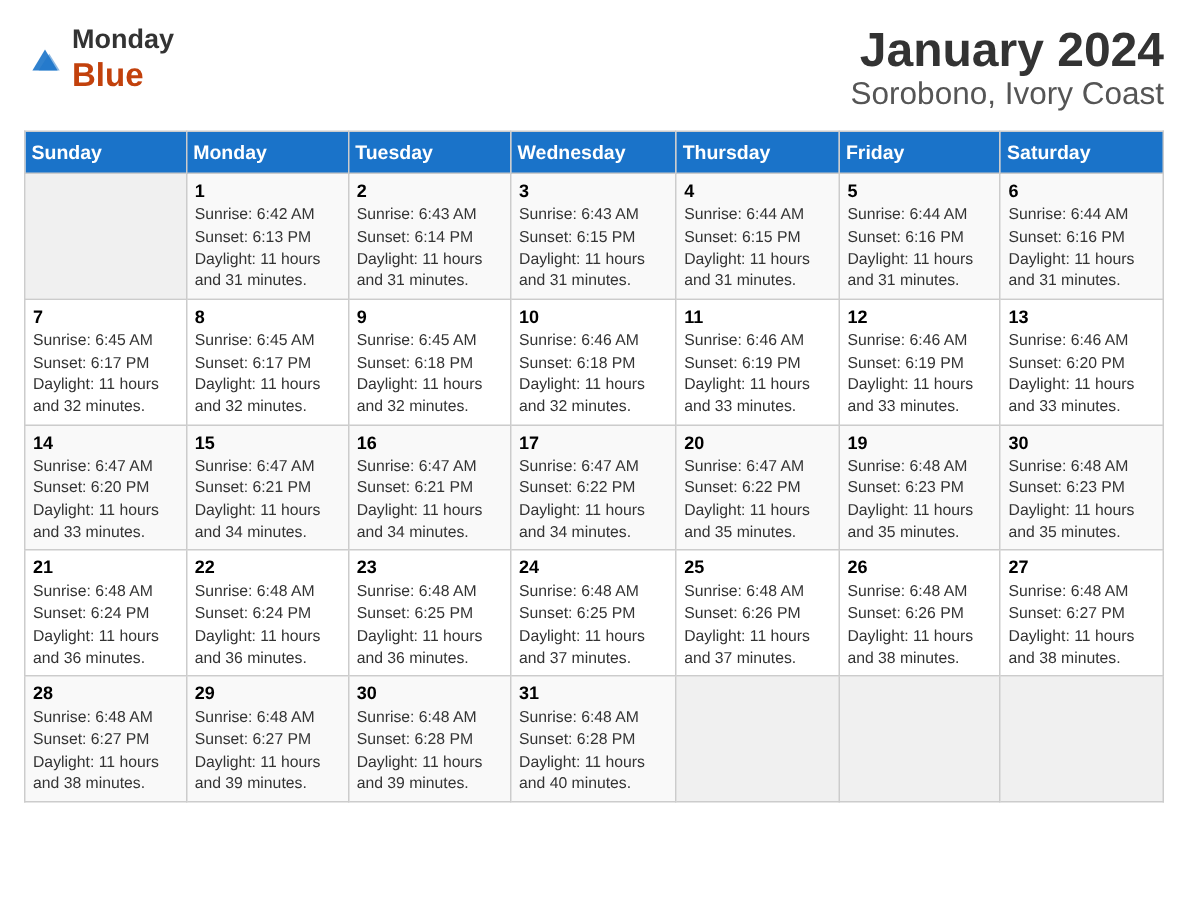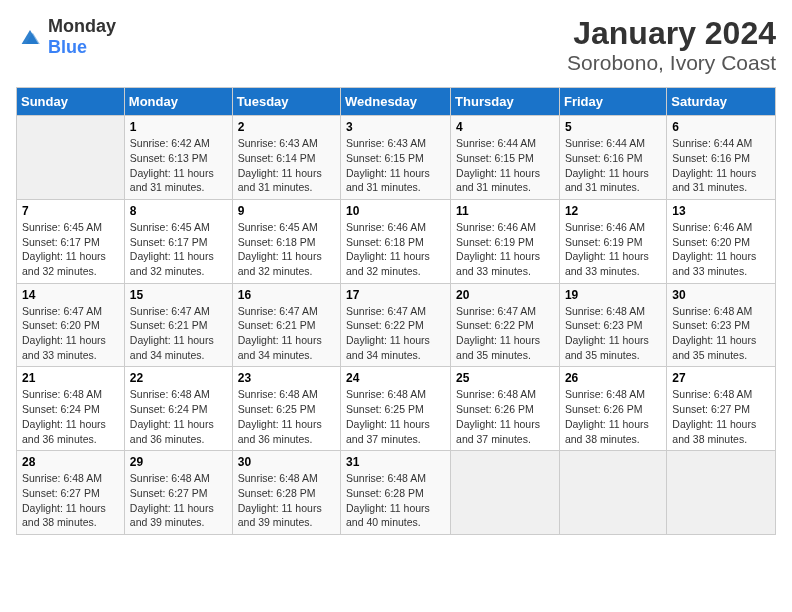--- a/index.html
+++ b/index.html
@@ -20,23 +20,23 @@
       display: flex;
       align-items: center;
       gap: 4px;
     }
     .logo-text-general {
       font-size: 18px;
       font-weight: bold;
       color: #333;
     }
     .logo-text-blue {
-      font-size: 18px;
-      font-weight: bold;
-      color: #3b82f6;
+      font-size: 22px;
+      font-weight: bold;
+      color: #c2410c;
     }
     .logo-icon {
       width: 28px;
       height: 28px;
     }
     .title-block {
       text-align: right;
       margin-left: 28px;
     }
     .main-title {

